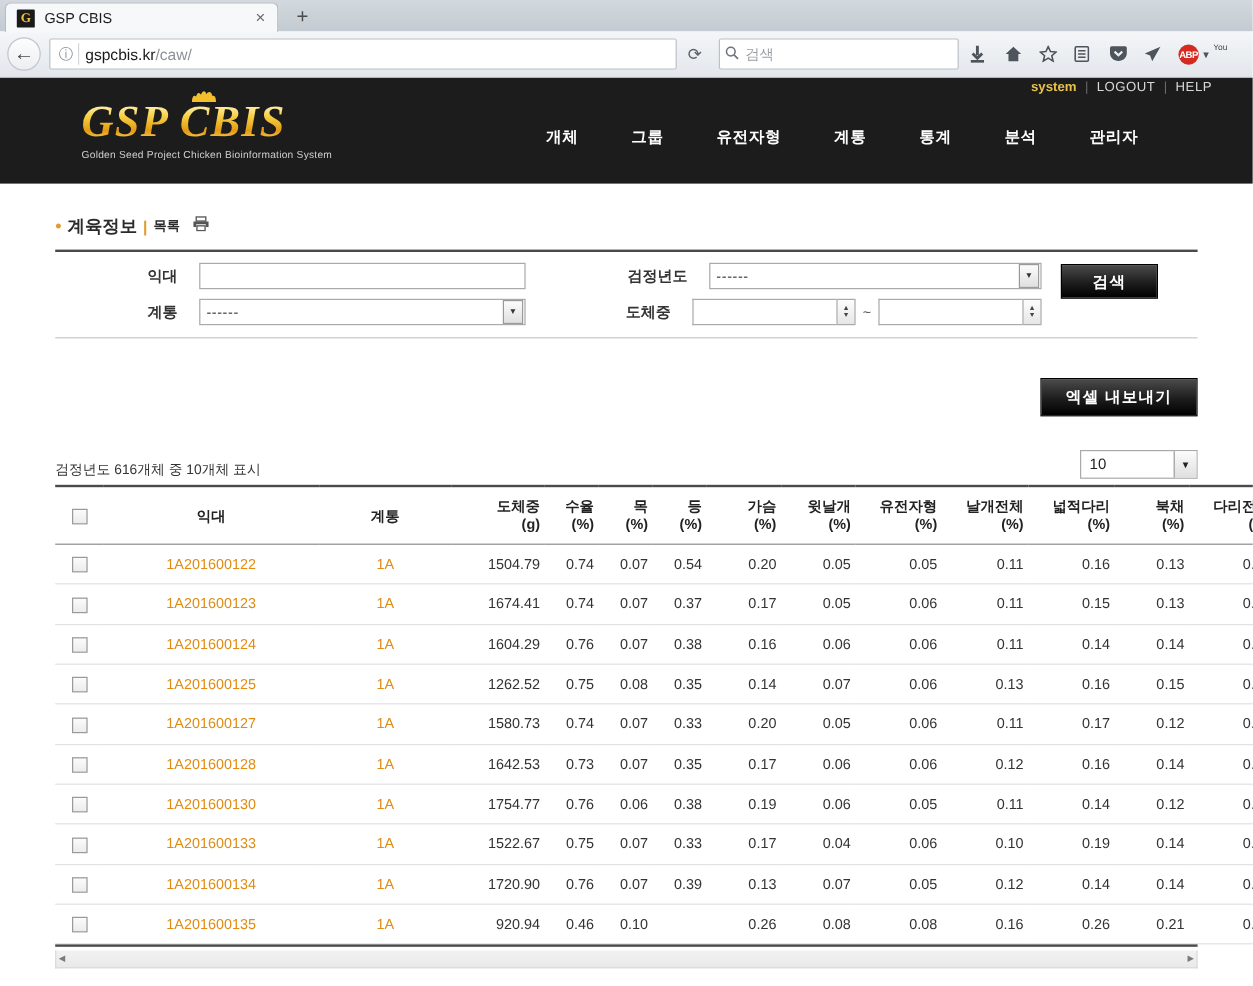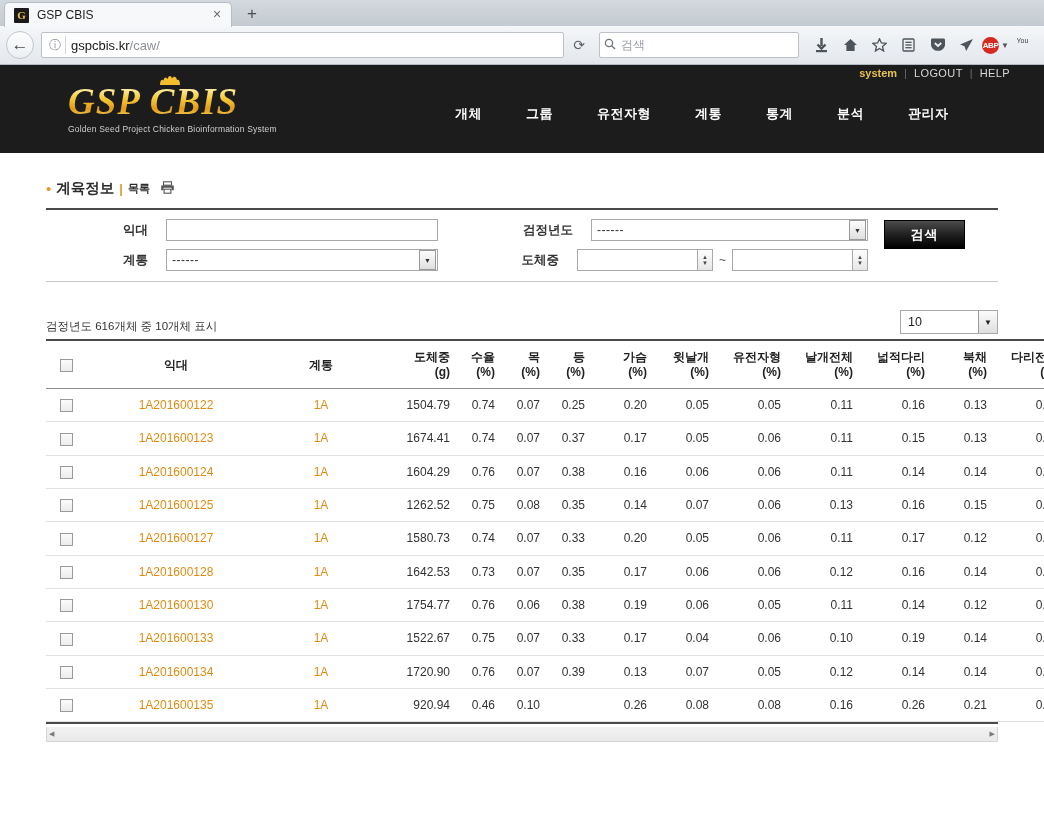--- a/index.html
+++ b/index.html
@@ -134,21 +134,21 @@
     align-items: center;
     padding: 0 4px;
     margin-left: 5px;
     flex: none;
   }
   .search-glyph { color: #6f747a; font-size: 12px; margin-right: 5px; }
   .search-ph { color: #9aa0a6; font-size: 12px; }
   .tb-icons { display: flex; align-items: center; gap: 2px; margin-left: 6px; }
   .tb-ico {
     width: 27px; height: 27px;
-    display: flex; align-items: center; justify-content: center;
+    display: flex; align-items: center; justify-content: space-between;
     color: #4e545b;
     font-size: 15px;
   }
   .abp-badge {
     width: 17px; height: 17px;
     border-radius: 50%;
     background: #d62a20;
     color: #fff;
     font-size: 8px;
     font-weight: bold;
@@ -565,20 +565,23 @@
                 <span>▲</span>
                 <span>▼</span>
               </div>
             </div>
           </div>
         </div>
 
         <div class="btn-dark btn-search">검색</div>
       </div>
 
+      <div class="excel-row">
+        <div class="btn-dark btn-excel">엑셀 내보내기</div>
+      </div>
 
       <div class="meta-row">
         <div class="meta-text">검정년도 616개체 중 10개체 표시</div>
         <div class="pagesize">
           <span class="val">10</span>
           <span class="arrow">▼</span>
         </div>
       </div>
 
       <table class="grid">
@@ -603,21 +606,21 @@
           </tr>
         </thead>
         <tbody>
           <tr>
             <td class="c-check"><span class="cbox"></span></td>
             <td class="c-id"><a class="link-id" href="#">1A201600122</a></td>
             <td class="c-line"><a class="link-line" href="#">1A</a></td>
             <td class="c-num w-wt">1504.79</td>
             <td class="c-num w-s">0.74</td>
             <td class="c-num w-s">0.07</td>
-            <td class="c-num w-s">0.25</td>
+            <td class="c-num w-s">0.54</td>
             <td class="c-num w-m">0.20</td>
             <td class="c-num w-m">0.05</td>
             <td class="c-num w-l">0.05</td>
             <td class="c-num w-l">0.11</td>
             <td class="c-num w-l">0.16</td>
             <td class="c-num w-m">0.13</td>
             <td class="c-num w-l">0.29</td>
           </tr>
           <tr>
             <td class="c-check"><span class="cbox"></span></td>

